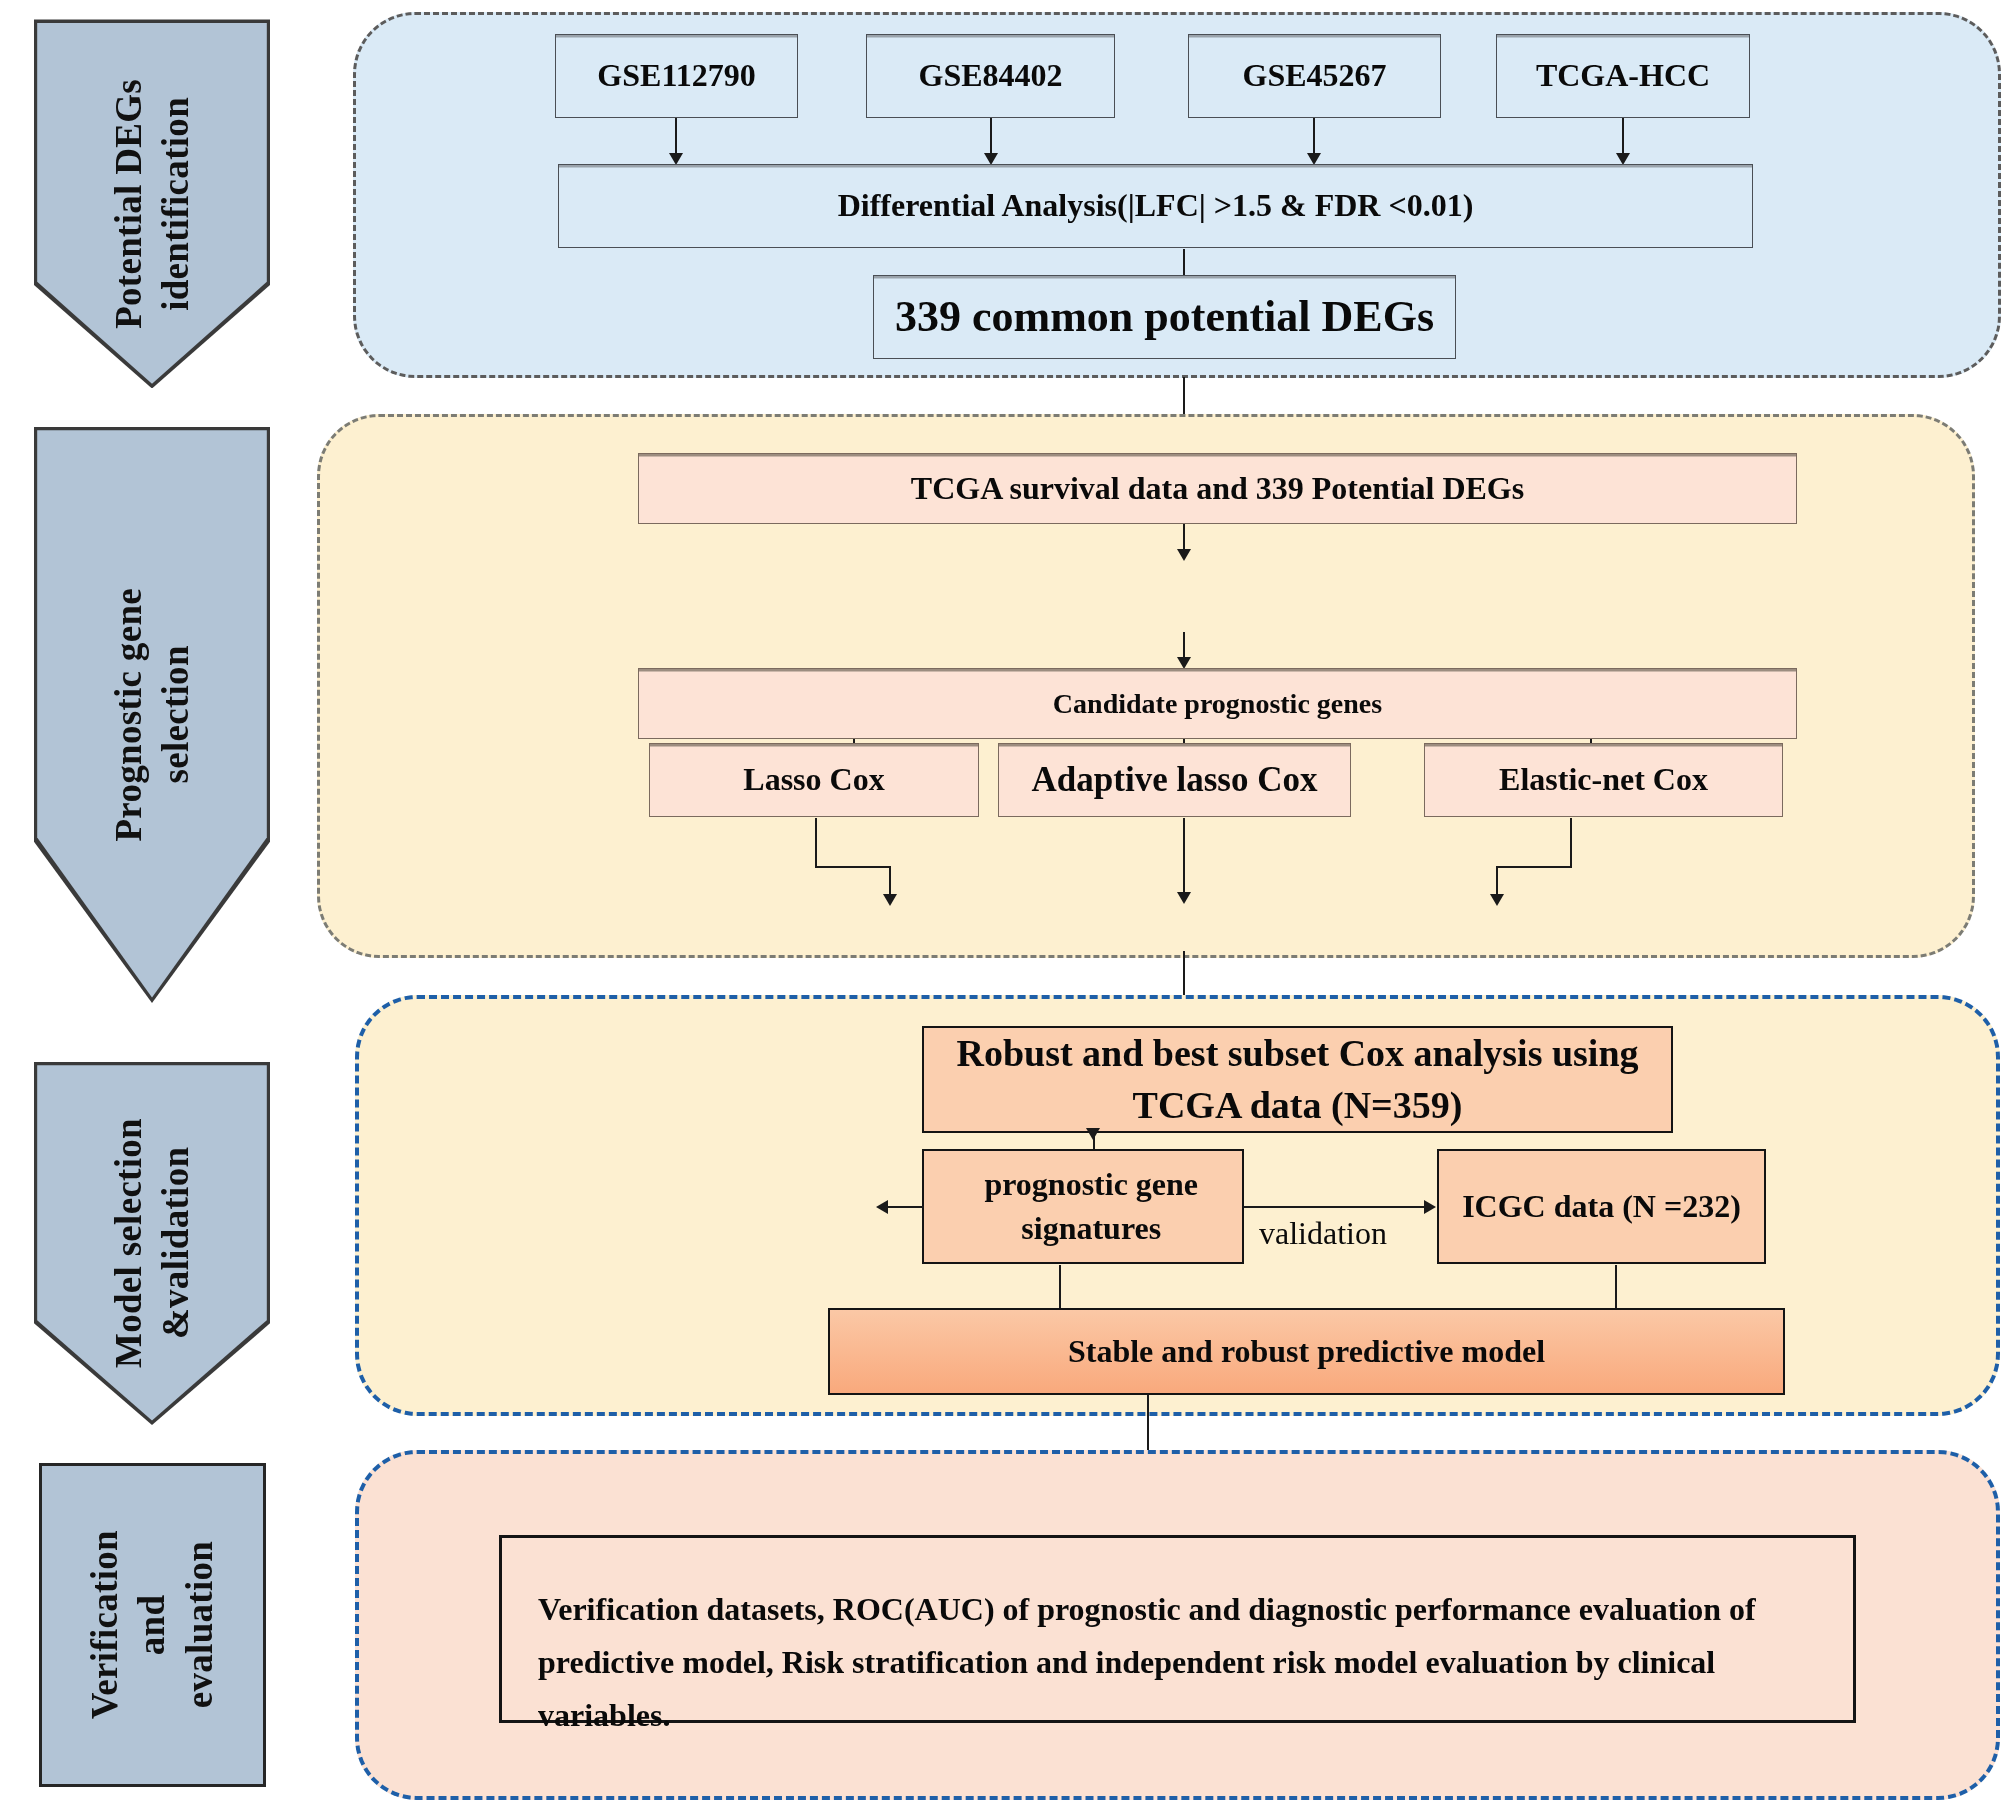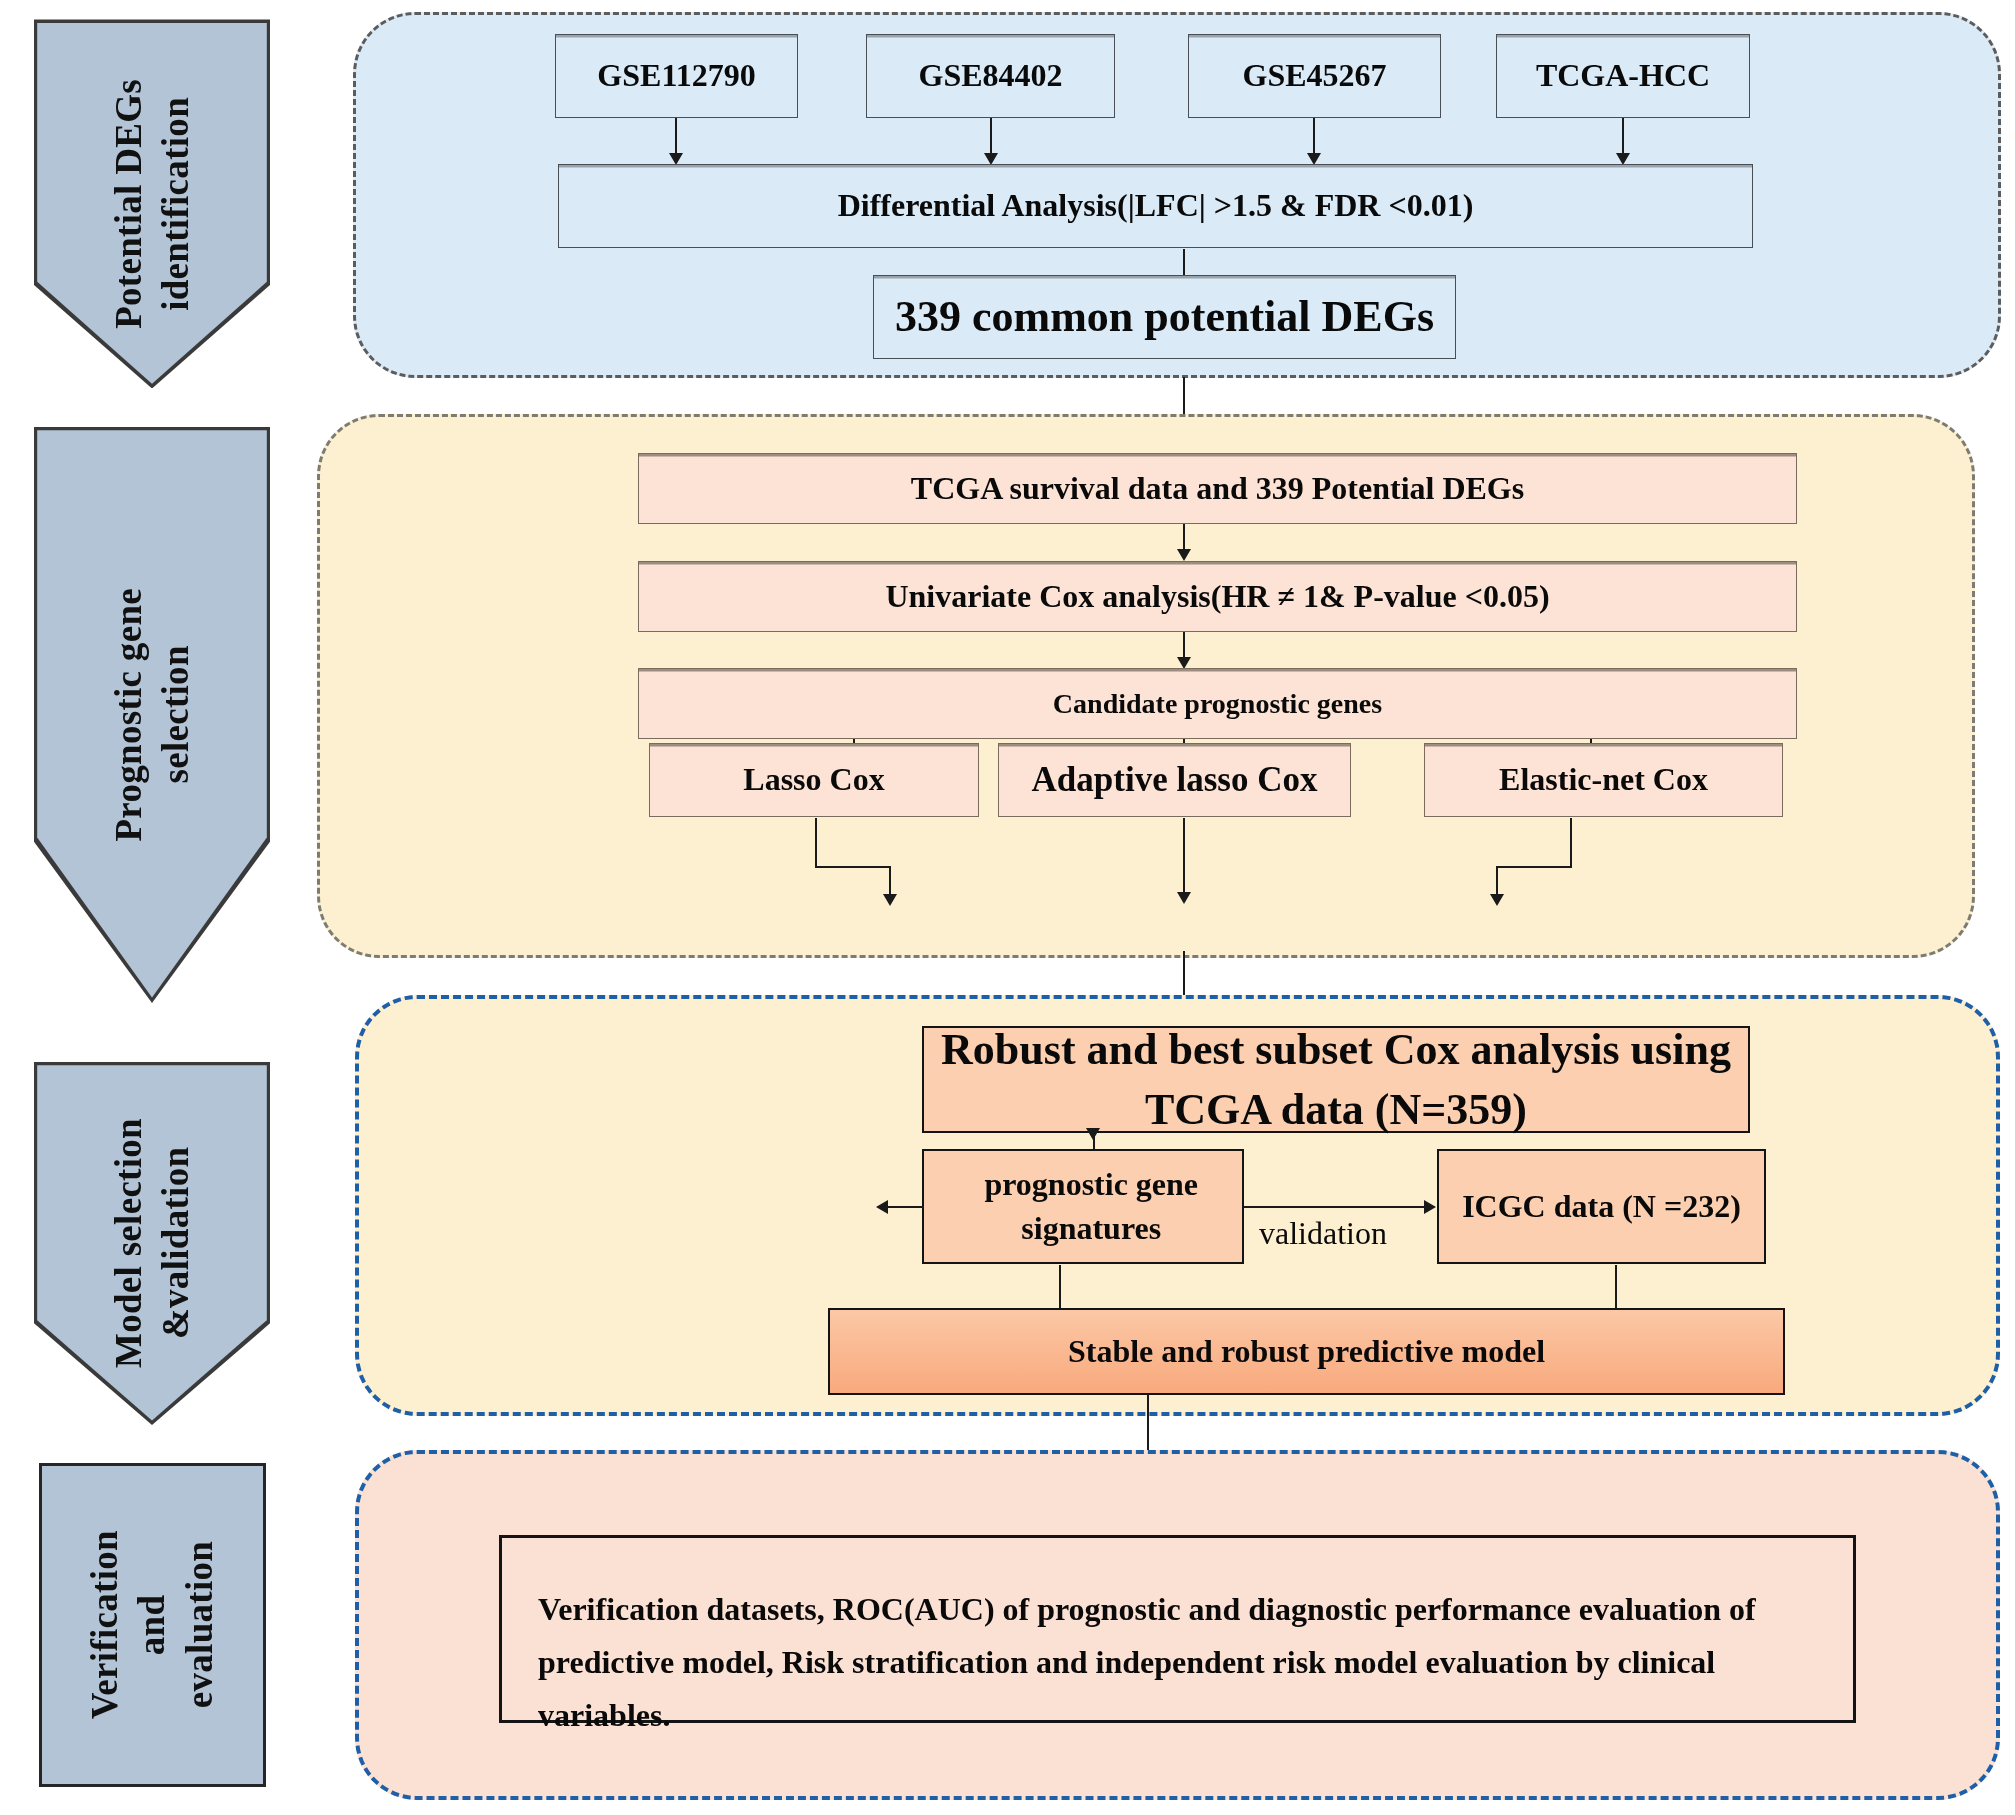--- a/index.html
+++ b/index.html
@@ -204,23 +204,20 @@
 
   <div class="section sec-yellow-gray" style="left:317px;top:414px;width:1658px;height:544px;"></div>
 
   <div class="box b-pink" style="left:638px;top:453px;width:1159px;height:71px;font-size:32px;">
     <span>TCGA survival data and 339 Potential DEGs</span>
   </div>
 
   <div class="vline" style="left:1183px;top:524px;height:30px;"></div>
   <div class="arrow-d" style="left:1177px;top:549px;"></div>
 
-  <div class="box b-pink" style="left:638px;top:561px;width:1159px;height:71px;font-size:32px;">
-    <span>Univariate Cox analysis(HR ≠ 1&amp; P-value &lt;0.05)</span>
-  </div>
 
   <div class="vline" style="left:1183px;top:632px;height:30px;"></div>
   <div class="arrow-d" style="left:1177px;top:657px;"></div>
 
   <div class="box b-pink" style="left:638px;top:668px;width:1159px;height:71px;font-size:28px;">
     <span>Candidate prognostic genes</span>
   </div>
 
   <div class="vline" style="left:853px;top:739px;height:21px;"></div>
   <div class="arrow-d" style="left:847px;top:755px;"></div>
@@ -251,21 +248,21 @@
   <div class="hline" style="left:1496px;top:866px;width:76px;"></div>
   <div class="vline" style="left:1496px;top:866px;height:32px;"></div>
   <div class="arrow-d" style="left:1490px;top:894px;"></div>
 
 
   <div class="vline" style="left:1183px;top:951px;height:65px;"></div>
   <div class="arrow-d" style="left:1177px;top:1010px;"></div>
 
   <div class="section sec-yellow-blue" style="left:355px;top:995px;width:1645px;height:421px;"></div>
 
-  <div class="box b-peach" style="left:922px;top:1026px;width:828px;height:107px;font-size:44px;">
+  <div class="box b-peach" style="left:922px;top:1026px;width:751px;height:107px;font-size:38px;">
     <span>Robust and best subset Cox  analysis using TCGA data (N=359)</span>
   </div>
 
   <div class="vline" style="left:1093px;top:1133px;height:32px;"></div>
   <div class="arrow-d" style="left:1086px;top:1128px;"></div>
 
 
   <div class="box b-peach" style="left:922px;top:1149px;width:322px;height:115px;font-size:32px;padding-left:23px;">
     <span>prognostic gene signatures</span>
   </div>

